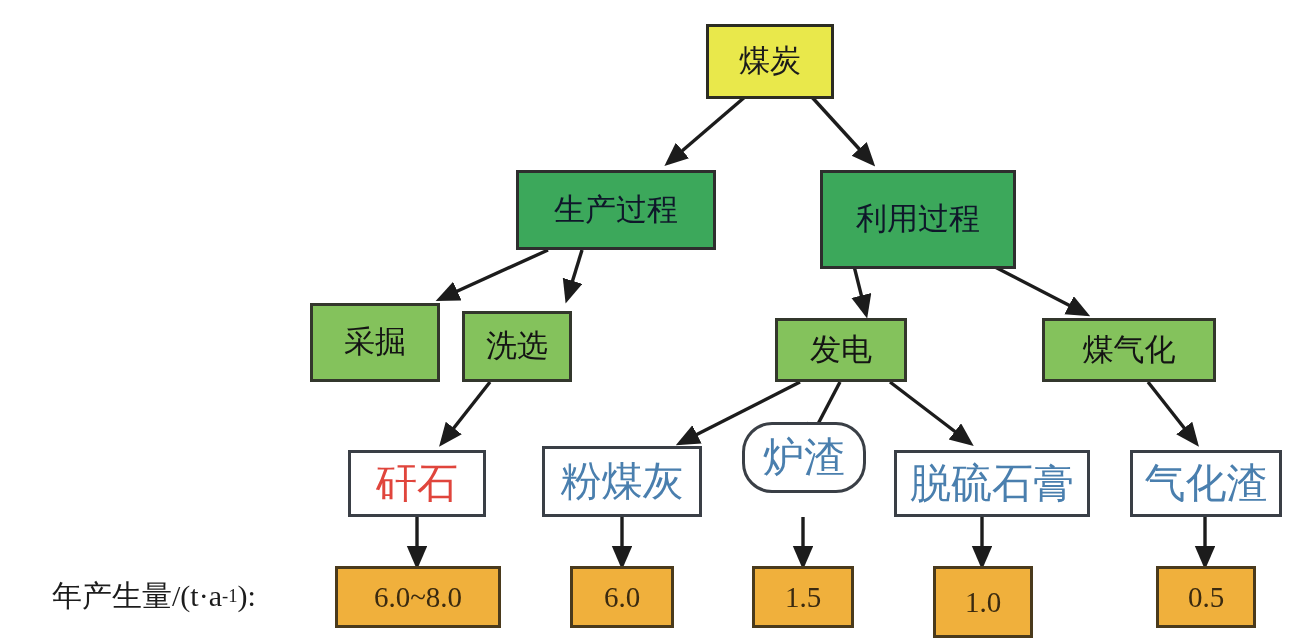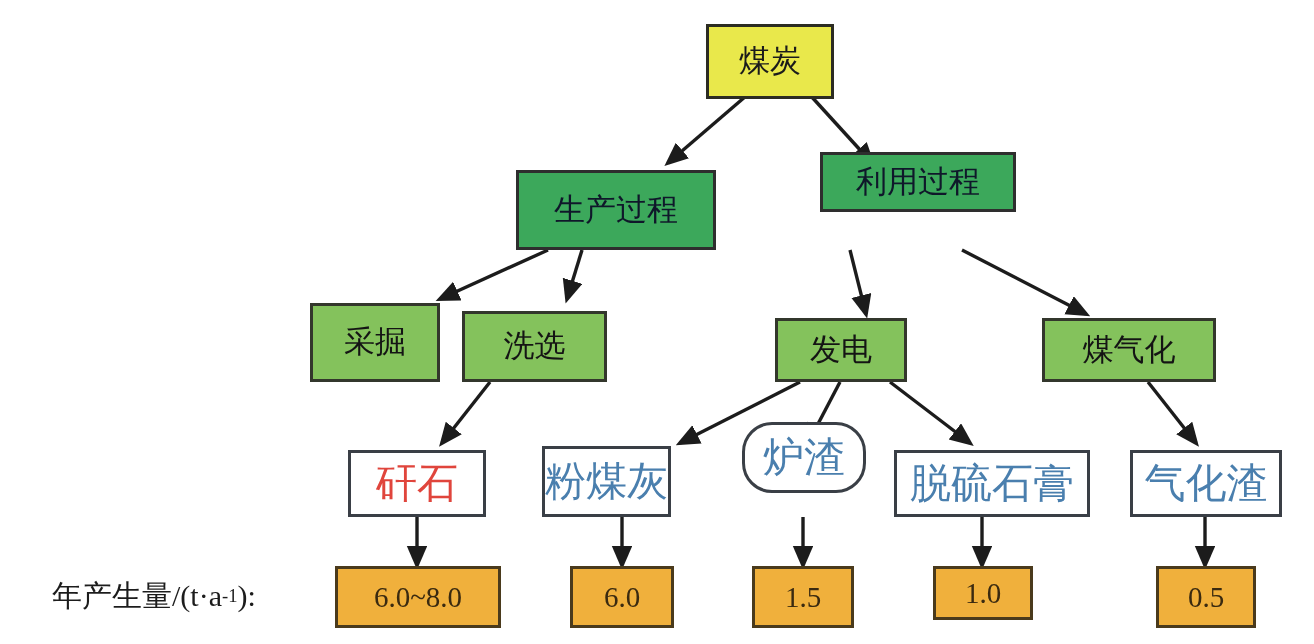--- a/index.html
+++ b/index.html
@@ -129,41 +129,41 @@
     <line x1="1205" y1="517" x2="1205" y2="565" stroke="#1c1c1c" stroke-width="3.4" marker-end="url(#arrowhead)"></line>
   </svg>
 
   <div class="node n-coal" style="left:706px; top:9px; width:128px; height:75px;">
     <span class="node-label">煤炭</span>
   </div>
 
   <div class="node n-process" style="left:516px; top:170px; width:200px; height:80px;">
     <span class="node-label">生产过程</span>
   </div>
-  <div class="node n-process" style="left:820px; top:152px; width:196px; height:60px;">
+  <div class="node n-process" style="left:820px; top:170px; width:196px; height:99px;">
     <span class="node-label">利用过程</span>
   </div>
 
   <div class="node n-sub" style="left:310px; top:303px; width:130px; height:79px;">
     <span class="node-label">采掘</span>
   </div>
-  <div class="node n-sub" style="left:462px; top:311px; width:145px; height:71px;">
+  <div class="node n-sub" style="left:462px; top:311px; width:110px; height:71px;">
     <span class="node-label">洗选</span>
   </div>
   <div class="node n-sub" style="left:775px; top:318px; width:132px; height:64px;">
     <span class="node-label">发电</span>
   </div>
   <div class="node n-sub" style="left:1042px; top:318px; width:174px; height:64px;">
     <span class="node-label">煤气化</span>
   </div>
 
   <div class="node n-waste red-text" style="left:348px; top:450px; width:138px; height:67px;">
     <span class="node-label">矸石</span>
   </div>
-  <div class="node n-waste blue-text" style="left:542px; top:446px; width:129px; height:71px;">
+  <div class="node n-waste blue-text" style="left:542px; top:446px; width:160px; height:71px;">
     <span class="node-label">粉煤灰</span>
   </div>
   <div class="node n-waste blue-text" style="left:742px; top:422px; width:124px; height:71px;border-radius:30px;">
     <span class="node-label">炉渣</span>
   </div>
   <div class="node n-waste blue-text" style="left:894px; top:450px; width:196px; height:67px;">
     <span class="node-label">脱硫石膏</span>
   </div>
   <div class="node n-waste blue-text" style="left:1130px; top:450px; width:152px; height:67px;">
     <span class="node-label">气化渣</span>
@@ -177,20 +177,20 @@
 
   <div class="node n-amount" style="left:335px; top:566px; width:166px; height:62px;">
     <span class="node-label">6.0~8.0</span>
   </div>
   <div class="node n-amount" style="left:570px; top:566px; width:104px; height:62px;">
     <span class="node-label">6.0</span>
   </div>
   <div class="node n-amount" style="left:752px; top:566px; width:102px; height:62px;">
     <span class="node-label">1.5</span>
   </div>
-  <div class="node n-amount" style="left:933px; top:566px; width:100px; height:54px;">
+  <div class="node n-amount" style="left:933px; top:566px; width:100px; height:72px;">
     <span class="node-label">1.0</span>
   </div>
   <div class="node n-amount" style="left:1156px; top:566px; width:100px; height:62px;">
     <span class="node-label">0.5</span>
   </div>
 
 </div>
 
 </body></html>

